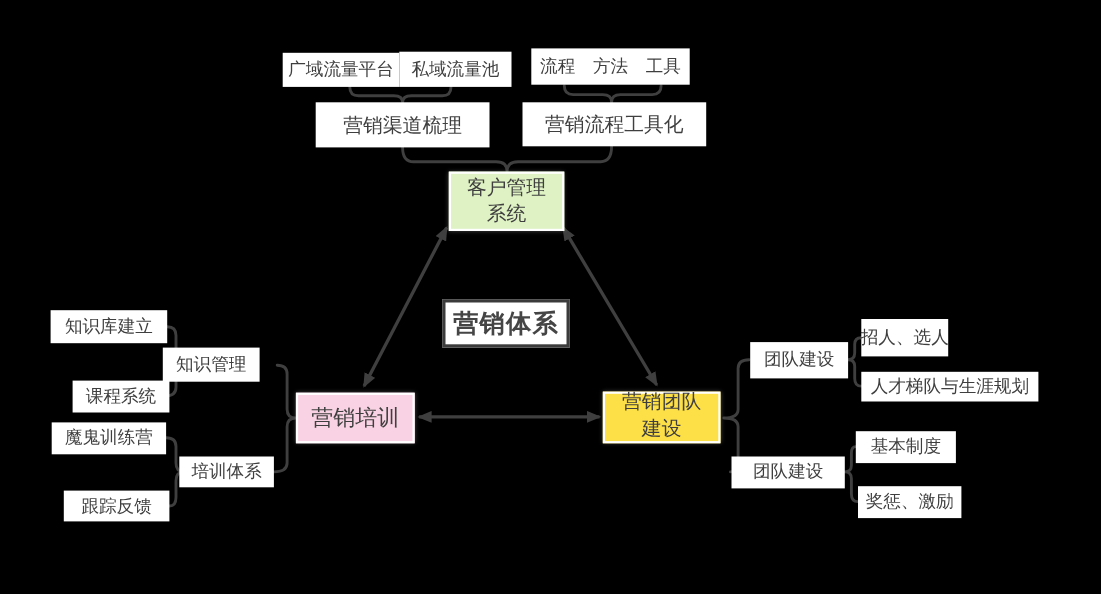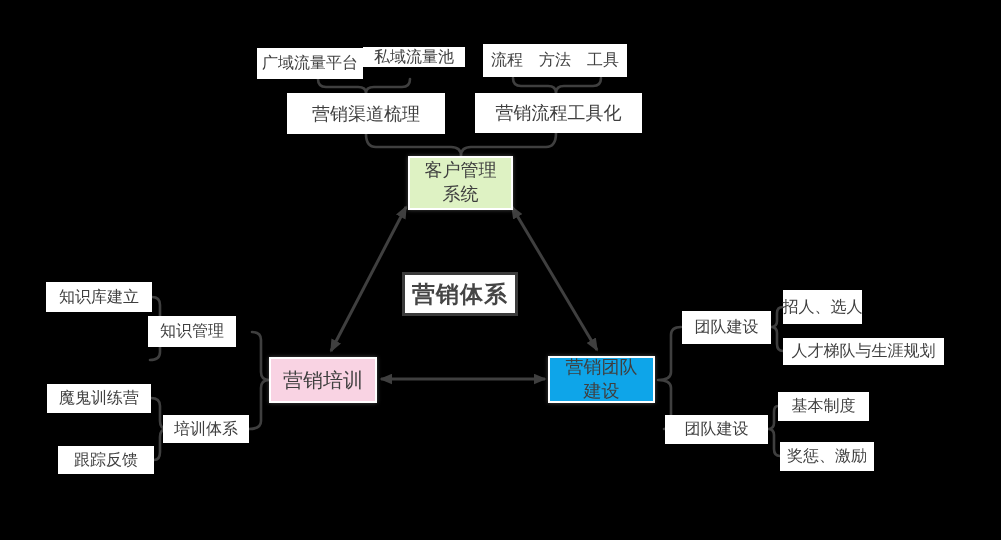--- a/index.html
+++ b/index.html
@@ -45,42 +45,43 @@
     <path class="brace" d="M681,327 Q671,327 671,335 L671,372 Q671,380 658,380 M664,429 Q671,429 671,421 L671,388 Q671,380 658,380"></path>
     <path class="brace" d="M783,307 Q777,307 777,313 L777,321 Q777,327 771,327 M783,351 Q777,351 777,344 L777,333 Q777,327 771,327"></path>
     <path class="brace" d="M778,406 Q774,406 774,412 L774,423 Q774,429 768,429 M780,456 Q774,456 774,449 L774,435 Q774,429 768,429"></path>
 
     <line class="arrow" x1="406" y1="207" x2="331" y2="351" marker-start="url(#arrowhead)" marker-end="url(#arrowhead)"></line>
     <line class="arrow" x1="512" y1="207" x2="597" y2="350" marker-start="url(#arrowhead)" marker-end="url(#arrowhead)"></line>
     <line class="arrow" x1="381" y1="379" x2="545" y2="379" marker-start="url(#arrowhead)" marker-end="url(#arrowhead)"></line>
   </svg>
 
   <div class="box leaf" style="left:257px; top:48px; width:106px; height:31px;">广域流量平台</div>
-  <div class="box leaf" style="left:363px; top:47px; width:102px; height:20px;">私域流量池</div>
+  <div class="box leaf" style="left:363px; top:47px; width:102px; height:32px;">私域流量池</div>
   <div class="box leaf" style="left:483px; top:44px; width:144px; height:33px;">流程　方法　工具</div>
   <div class="box mid" style="left:287px; top:93px; width:158px; height:41px;">营销渠道梳理</div>
   <div class="box mid" style="left:475px; top:93px; width:167px; height:40px;">营销流程工具化</div>
 
   <div class="box main" style="left: 408px; top: 156px; width: 105px; height: 54px; font-size: 18px; background: rgb(222, 242, 195);">
     <span>客户管理</span>
     <span>系统</span>
   </div>
 
   <div class="box title-box" style="left:402px; top:272px; width:116px; height:44px;">营销体系</div>
 
   <div class="box main" style="left: 269px; top: 357px; width: 108px; height: 46px; font-size: 20px; background: rgb(249, 211, 227);">
     <span>营销培训</span>
   </div>
 
-  <div class="box main" style="left: 548px; top: 356px; width: 107px; height: 47px; font-size: 18px; background: #0ea5e9;">
+  <div class="box main" style="left: 548px; top: 356px; width: 107px; height: 47px; font-size: 18px; background: #fde047; font-family: Liberation Mono, monospace;">
     <span>营销团队</span>
     <span>建设</span>
   </div>
 
   <div class="box leaf" style="left:46px; top:282px; width:106px; height:30px;">知识库建立</div>
+  <div class="box leaf" style="left:66px; top:346px; width:88px; height:29px;">课程系统</div>
   <div class="box leaf" style="left:148px; top:316px; width:88px; height:31px;">知识管理</div>
   <div class="box leaf" style="left:47px; top:384px; width:104px; height:29px;">魔鬼训练营</div>
   <div class="box leaf" style="left:163px; top:415px; width:86px; height:28px;">培训体系</div>
   <div class="box leaf" style="left:58px; top:446px; width:96px; height:28px;text-align:center;">跟踪反馈</div>
 
   <div class="box leaf" style="left:682px; top:311px; width:89px; height:33px;">团队建设</div>
   <div class="box leaf" style="left:783px; top:290px; width:79px; height:34px;">招人、选人</div>
   <div class="box leaf" style="left:783px; top:338px; width:161px; height:27px;">人才梯队与生涯规划</div>
   <div class="box leaf" style="left:665px; top:415px; width:103px; height:29px;">团队建设</div>
   <div class="box leaf" style="left:778px; top:392px; width:91px; height:29px;">基本制度</div>

